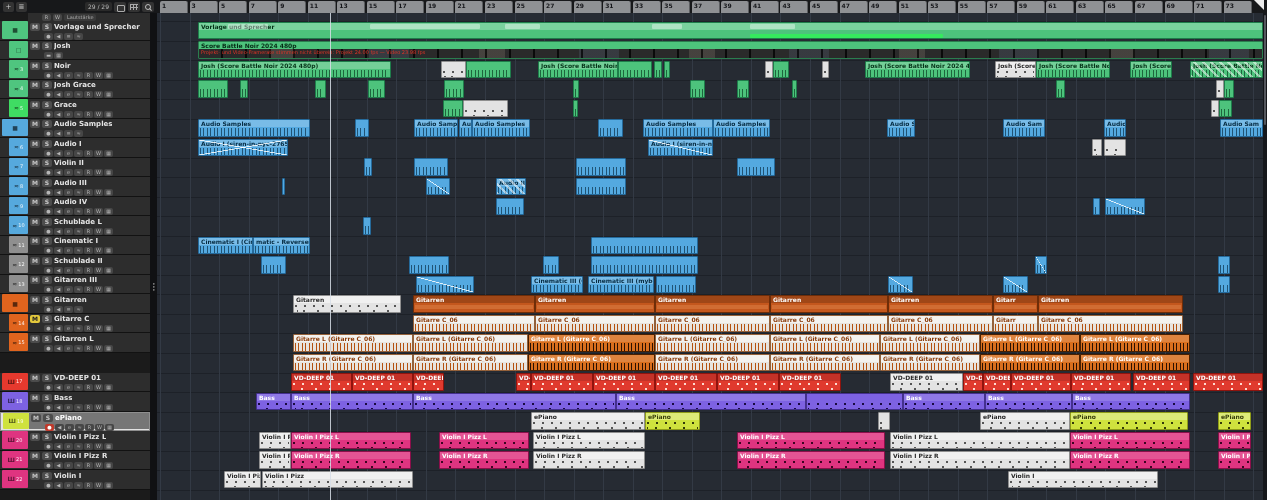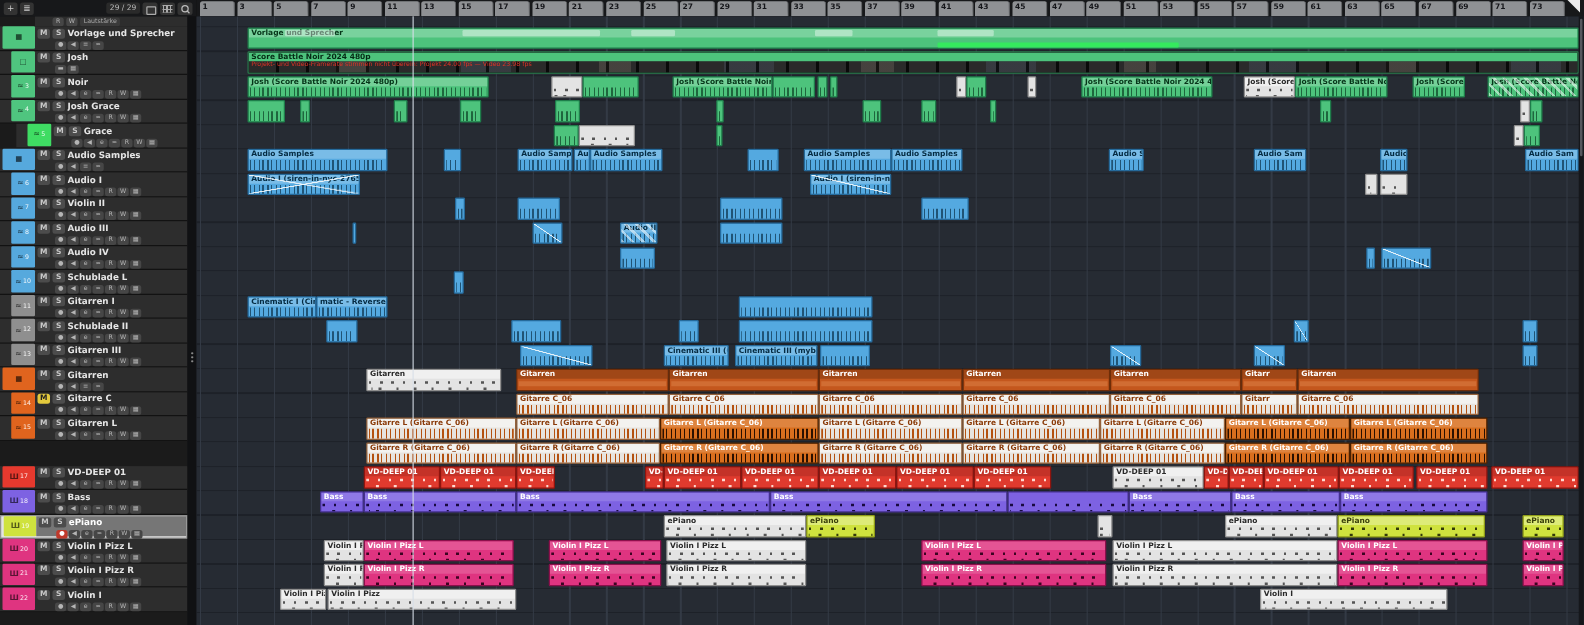--- a/index.html
+++ b/index.html
@@ -216,21 +216,21 @@
               <span class="cb">●</span>
               <span class="cb">◀</span>
               <span class="cb">e</span>
               <span class="cb">≈</span>
               <span class="cb">R</span>
               <span class="cb">W</span>
               <span class="cb">▦</span>
             </div>
           </div>
         </div>
-        <div class="trow" style="top: 86.12px; margin-left: 13px;">
+        <div class="trow" style="top: 86.12px;">
           <div class="tab" style="left: 9px; width: 19px; background: rgb(63, 220, 99);">
             <span>≈</span>
             <span class="tnum">5</span>
           </div>
           <div class="tbody">
             <div class="l1">
               <span class="sb">M</span>
               <span class="sb">S</span>
               <span class="tname">Grace</span>
             </div>
@@ -375,21 +375,21 @@
         </div>
         <div class="trow" style="top: 222.83px;">
           <div class="tab" style="left: 9px; width: 19px; background: rgb(143, 143, 143);">
             <span>≈</span>
             <span class="tnum">11</span>
           </div>
           <div class="tbody">
             <div class="l1">
               <span class="sb">M</span>
               <span class="sb">S</span>
-              <span class="tname">Gitarren I</span>
+              <span class="tname">Cinematic I</span>
             </div>
             <div class="l2">
               <span class="cb">●</span>
               <span class="cb">◀</span>
               <span class="cb">e</span>
               <span class="cb">≈</span>
               <span class="cb">R</span>
               <span class="cb">W</span>
               <span class="cb">▦</span>
             </div>

